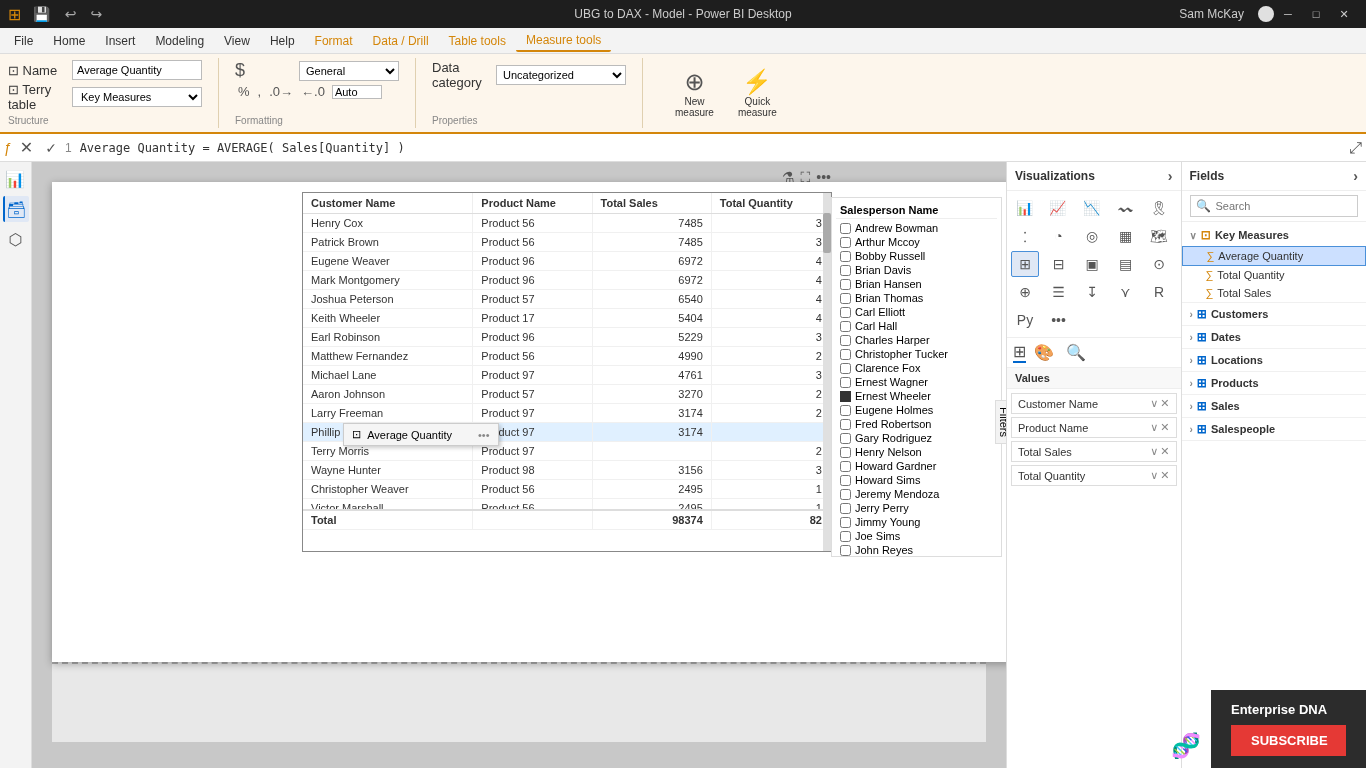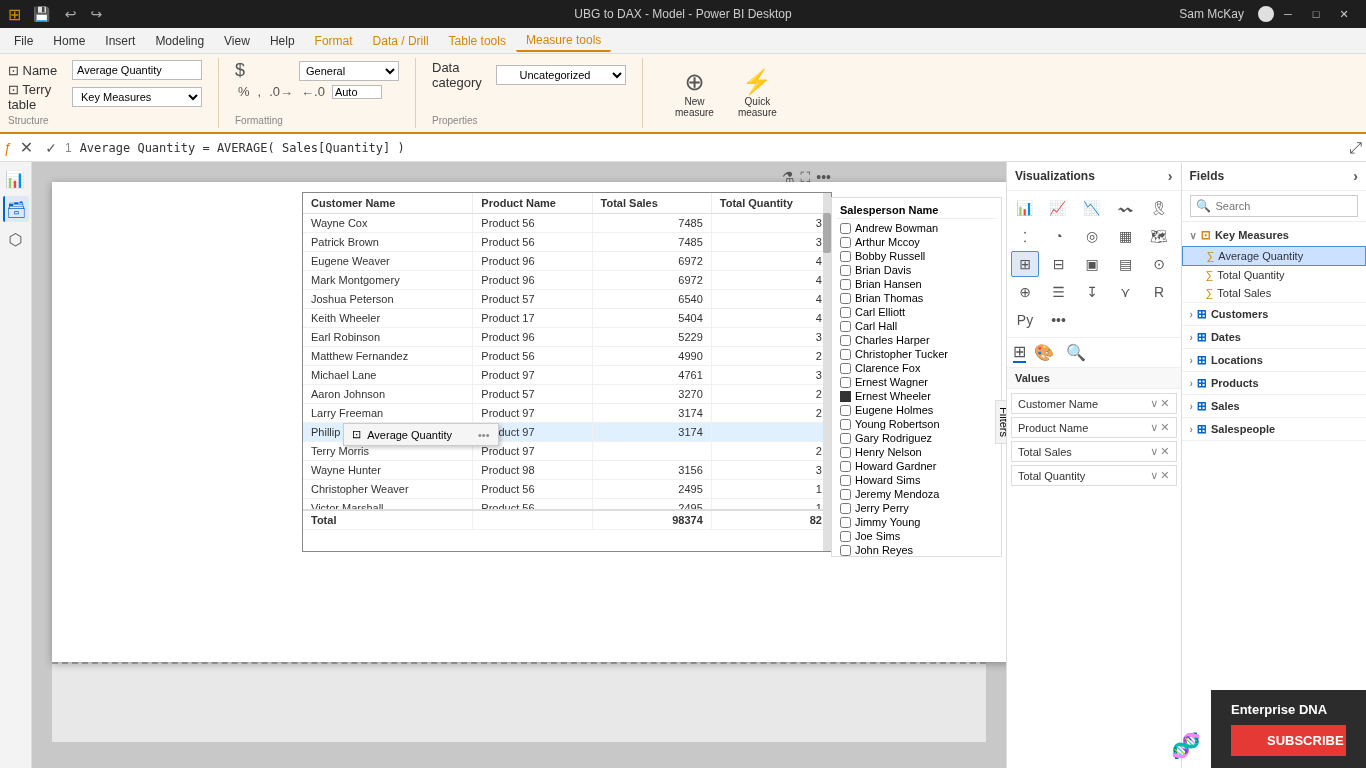--- a/index.html
+++ b/index.html
@@ -23,21 +23,21 @@
     .menu-item.measure-tools { color: #d4860a; border-bottom: 2px solid #d4860a; }
 
     
     .ribbon { background: #fdf6ec; border-bottom: 2px solid #d4860a; height: 80px; display: flex; align-items: stretch; padding: 4px 8px; gap: 16px; }
     .ribbon-group { display: flex; flex-direction: column; align-items: flex-start; border-right: 1px solid #e0d0b0; padding-right: 16px; padding-top: 2px; }
     .ribbon-group-label { font-size: 10px; color: #888; margin-top: auto; padding-bottom: 2px; }
     .ribbon-field-row { display: flex; align-items: center; gap: 4px; margin-bottom: 2px; }
     .ribbon-label { font-size: 13px; color: #333; width: 60px; }
     .ribbon-input { border: 1px solid #bbb; background: white; padding: 1px 4px; font-size: 11px; width: 130px; height: 20px; }
     .ribbon-select { border: 1px solid #bbb; background: white; padding: 1px 2px; font-size: 11px; height: 20px; width: 100px; }
-    .ribbon-select-wide { width: 130px; text-align: center; }
+    .ribbon-select-wide { width: 130px; }
     .ribbon-btn-large { display: flex; flex-direction: column; align-items: center; font-size: 10px; color: #333; cursor: pointer; padding: 4px 8px; }
     .ribbon-icon-large { font-size: 24px; color: #555; }
     .format-icons { display: flex; gap: 2px; }
     .format-icon { font-size: 13px; color: #555; cursor: pointer; padding: 1px 3px; }
     .auto-spinner { display: flex; flex-direction: column; }
     .auto-spin-input { border: 1px solid #bbb; width: 50px; font-size: 11px; height: 14px; padding: 0 2px; }
 
     
     .formula-bar { background: white; height: 28px; display: flex; align-items: center; border-bottom: 1px solid #ddd; padding: 0 4px; gap: 4px; }
     .formula-bar-icon { font-size: 14px; color: #d4860a; }
@@ -139,21 +139,21 @@
     .field-item { display: flex; align-items: center; gap: 4px; padding: 3px 8px 3px 24px; font-size: 11px; color: #333; cursor: pointer; }
     .field-item-icon { font-size: 11px; color: #d4860a; }
     .field-item-name { font-size: 11px; }
 
     
     .field-item.highlighted { background: #cce0ff; border: 1px solid #4a90d9; }
 
     
     .enterprise-dna { position: fixed; bottom: 0; right: 0; background: #2c2c2c; color: white; padding: 12px 20px; }
     .enterprise-label { font-size: 13px; font-weight: 600; margin-bottom: 8px; }
-    .subscribe-btn { background: #e53935; color: white; border: none; padding: 8px 36px; font-size: 13px; font-weight: 700; cursor: pointer; width: 100%; }
+    .subscribe-btn { background: #e53935; color: white; border: none; padding: 8px 20px; font-size: 13px; font-weight: 700; cursor: pointer; width: 100%; }
 
     
     ::-webkit-scrollbar { width: 6px; height: 6px; }
     ::-webkit-scrollbar-track { background: #f0f0f0; }
     ::-webkit-scrollbar-thumb { background: #bbb; border-radius: 3px; }
   </style>
 </head>
 <body>
 
 <div class="title-bar">
@@ -330,21 +330,21 @@
             <span style="font-size:14px; color:#555; cursor:pointer;">•••</span>
           </div>
           <div class="table-header">
             <div class="th">Customer Name</div>
             <div class="th">Product Name</div>
             <div class="th">Total Sales</div>
             <div class="th">Total Quantity</div>
           </div>
           <div class="table-body" style="height:295px; overflow:hidden;">
             <div class="tr">
-                <div class="td">Wayne Cox</div>
+                <div class="td">Henry Cox</div>
                 <div class="td">Product 56</div>
                 <div class="td num">7485</div>
                 <div class="td num">3</div>
               </div>
             <div class="tr">
                 <div class="td">Patrick Brown</div>
                 <div class="td">Product 56</div>
                 <div class="td num">7485</div>
                 <div class="td num">3</div>
               </div>
@@ -506,21 +506,21 @@
           <div class="sp-item selected">
               <span class="sp-checkbox-filled"></span>
               <span>Ernest Wheeler</span>
             </div>
           <div class="sp-item">
               <input type="checkbox" style="">
               <span>Eugene Holmes</span>
             </div>
           <div class="sp-item">
               <input type="checkbox" style="">
-              <span>Young Robertson</span>
+              <span>Fred Robertson</span>
             </div>
           <div class="sp-item">
               <input type="checkbox" style="">
               <span>Gary Rodriguez</span>
             </div>
           <div class="sp-item">
               <input type="checkbox" style="">
               <span>Henry Nelson</span>
             </div>
           <div class="sp-item">

